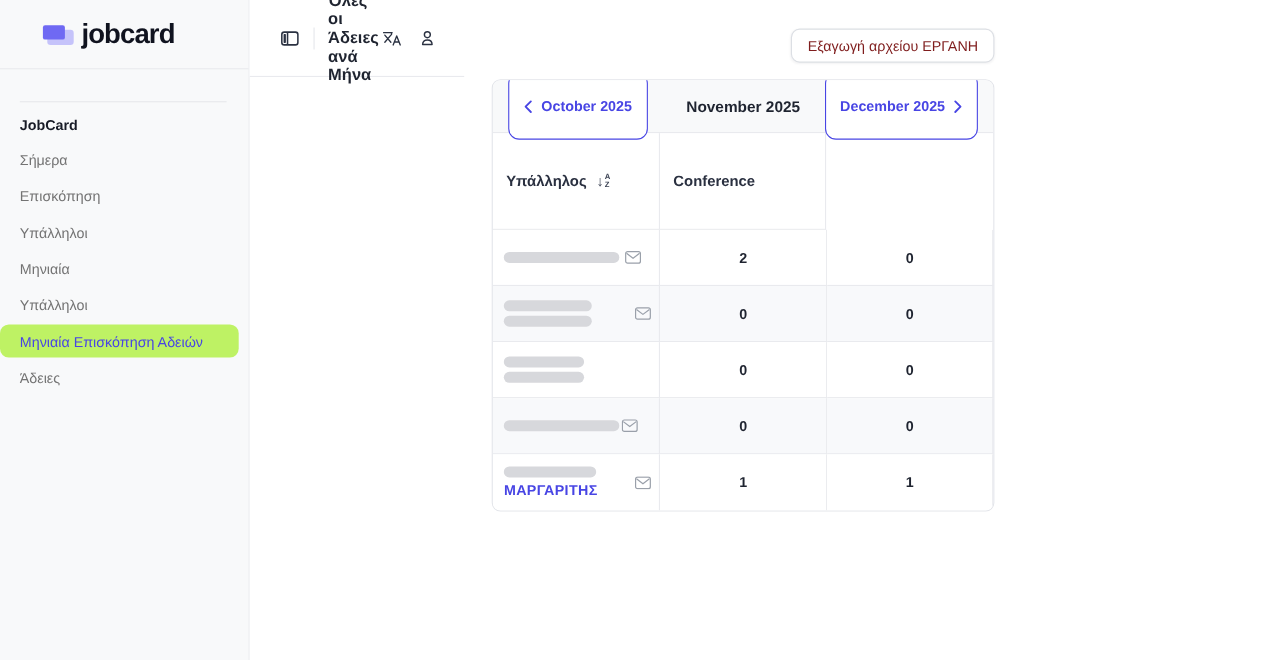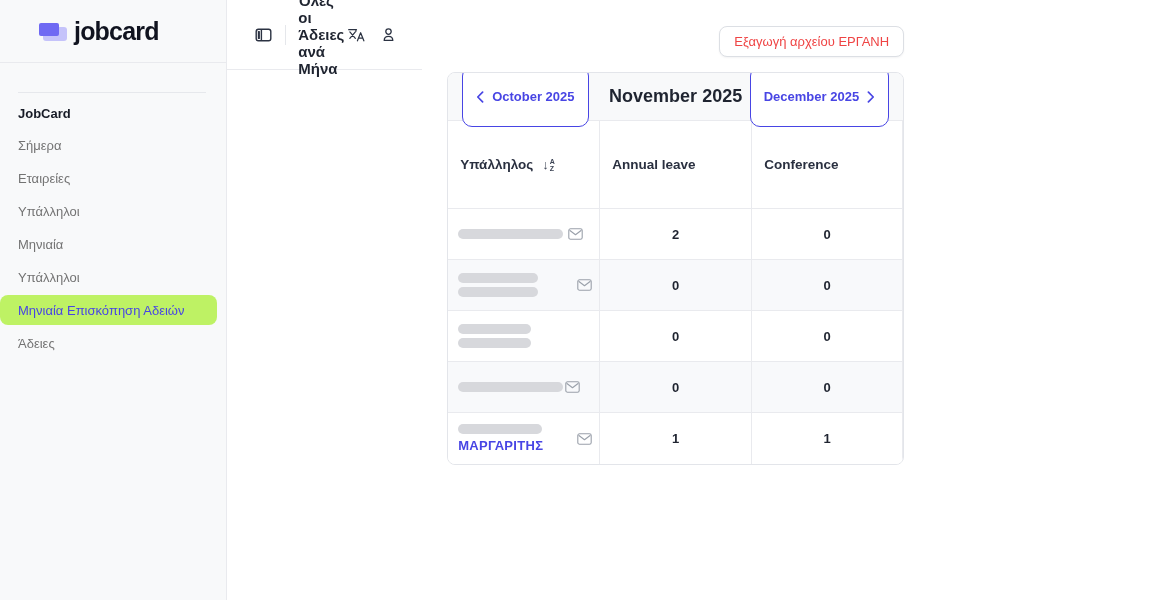--- a/index.html
+++ b/index.html
@@ -24,28 +24,28 @@
   .main { flex:1; display:flex; flex-direction:row; background:#fff; min-width:0; }
   .topbar { height:70px; flex:0 0 70px; border-bottom:1px solid #e9eaee; display:flex; align-items:center; padding:0 24px 0 26px; background:#fff; }
   .icon-btn { background:none; border:none; cursor:pointer; display:flex; align-items:center; justify-content:center; padding:2px; color:#2b3242; }
   .vdiv { width:1px; height:20px; background:#e5e7eb; margin:0 13px 0 11px; }
   .page-title { font-size:15px; font-weight:700; color:#1f2430; }
   .topbar-spacer { flex:1; }
   .topbar .icon-btn + .icon-btn { margin-left:12px; }
 
   .content { padding:26px 24px 0 25px; }
   .toolbar-row { display:flex; justify-content:flex-end; }
-  .export-btn { background:#fff; border:1px solid #dcdfe4; border-radius:8px; padding:7px 14px; font-size:13px; color:#ef4444; font-family:inherit; cursor:pointer; box-shadow:0 1px 2px rgba(16,24,40,.05); }
+  .export-btn { background:#fff; border:1px solid #dcdfe4; border-radius:8px; padding:7px 14px; font-size:13px; color:#7f1d1d; font-family:inherit; cursor:pointer; box-shadow:0 1px 2px rgba(16,24,40,.05); }
 
   
   .card { margin-top:15px; border:1px solid #e3e5ea; border-radius:8px; background:#fff; overflow:hidden; }
   .month-bar { height:48px; background:#f8f9fa; border-bottom:1px solid #e9eaee; display:flex; align-items:center; padding:0 14px; position:relative; }
   .month-btn { display:flex; align-items:center; gap:8px; background:#fff; border:1.5px solid var(--accent); color:var(--accent); border-radius:10px; padding:22px 13px; font-size:13px; font-weight:600; font-family:inherit; cursor:pointer; }
   .month-btn svg { display:block; }
-  .month-title { position:absolute; left:0; right:0; text-align:center; font-size:18px; font-weight:700; color:#1f2430; pointer-events:none; }
+  .month-title { position:absolute; left:0; right:0; text-align:center; font-size:14px; font-weight:700; color:#1f2430; pointer-events:none; }
   .month-next { margin-left:auto; }
 
   
   .table-wrap { display:flex; }
   .tbl { width:455px; flex:0 0 455px; }
   .tbl-empty { flex:1; background:#fff; }
   .hrow, .trow { display:flex; }
   .hcell { height:88px; display:flex; align-items:center; padding:0 12px; font-size:13.5px; font-weight:600; color:#2a3040; border-right:1px solid #e9eaee; border-bottom:1px solid #e9eaee; background:#fff; }
   .hcell.c1 { width:152px; } .hcell.c2 { width:152px; } .hcell.c3 { width:151px; }
   .sort { display:inline-flex; align-items:center; margin-left:9px; cursor:pointer; color:#3c4354; gap:1px; }
@@ -77,21 +77,21 @@
       <span class="logo-icon">
         <span class="li-back"></span>
           <span class="li-front"></span>
       </span>
       <span class="logo-text">jobcard</span>
     </div>
     <div class="side-divider"></div>
     <div class="section-label">JobCard</div>
     <nav class="side-nav" id="side-nav">
         <a class="nav-item">Σήμερα</a>
-        <a class="nav-item">Εταιρείες</a>
+        <a class="nav-item">Επισκόπηση</a>
         <a class="nav-item">Υπάλληλοι</a>
         <a class="nav-item">Μηνιαία</a>
         <a class="nav-item">Υπάλληλοι</a>
         <a class="nav-item active">Μηνιαία Επισκόπηση Αδειών</a>
         <a class="nav-item">Άδειες</a>
       </nav>
   </aside>
 
   <div class="main">
 
@@ -151,21 +151,20 @@
               <div class="hcell c1">
                 <span>Υπάλληλος</span>
                 <span class="sort">
                   <span class="sort-arrow"></span>
                   <span class="sort-az">
                       <i class="a"></i>
                       <i class="z"></i>
                     </span>
                 </span>
               </div>
-              <div class="hcell c2">Annual leave</div>
               <div class="hcell c3">Conference</div>
             </div>
             <div id="rows">
                 <div class="trow">
                   <div class="cell name-cell">
                     <div class="name-lines">
                       <span class="bar" style="width: 105px;"></span>
                     </div>
                     <span class="env" style="left: 120px;">
                       <svg width="15" height="12" viewBox="0 0 15 12" fill="none" stroke="#9aa0aa" stroke-width="1.1" stroke-linejoin="round">

